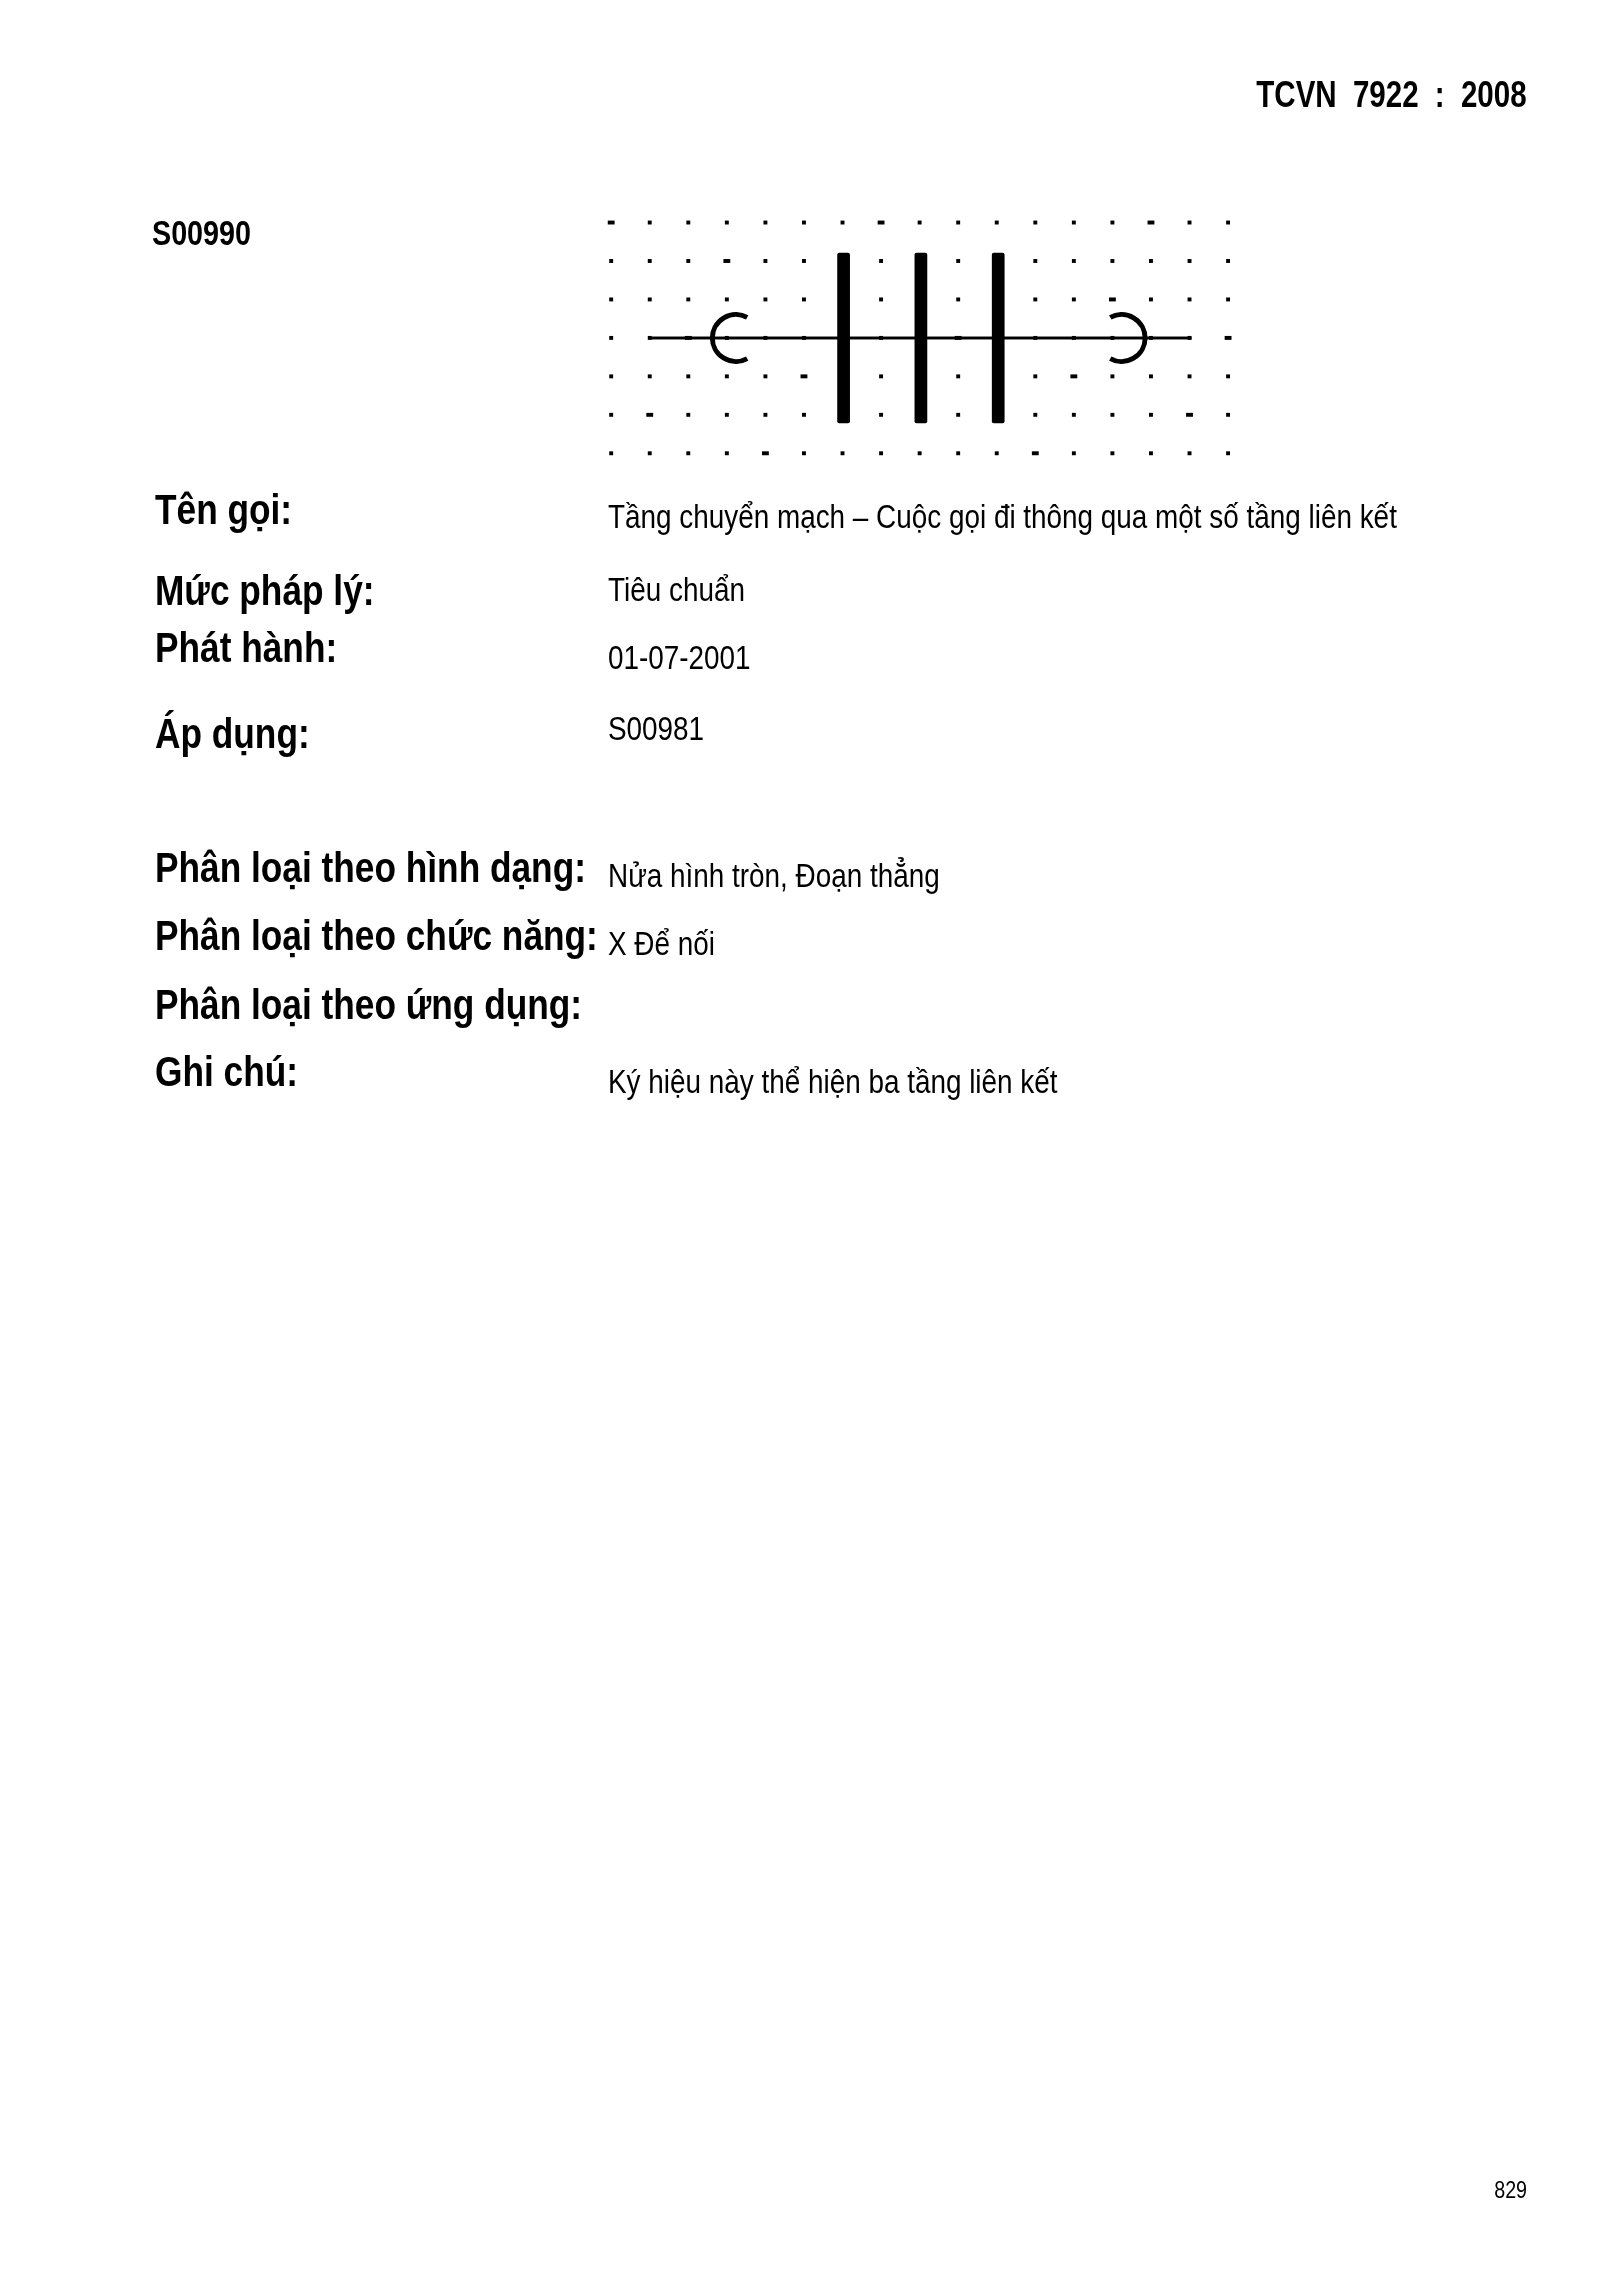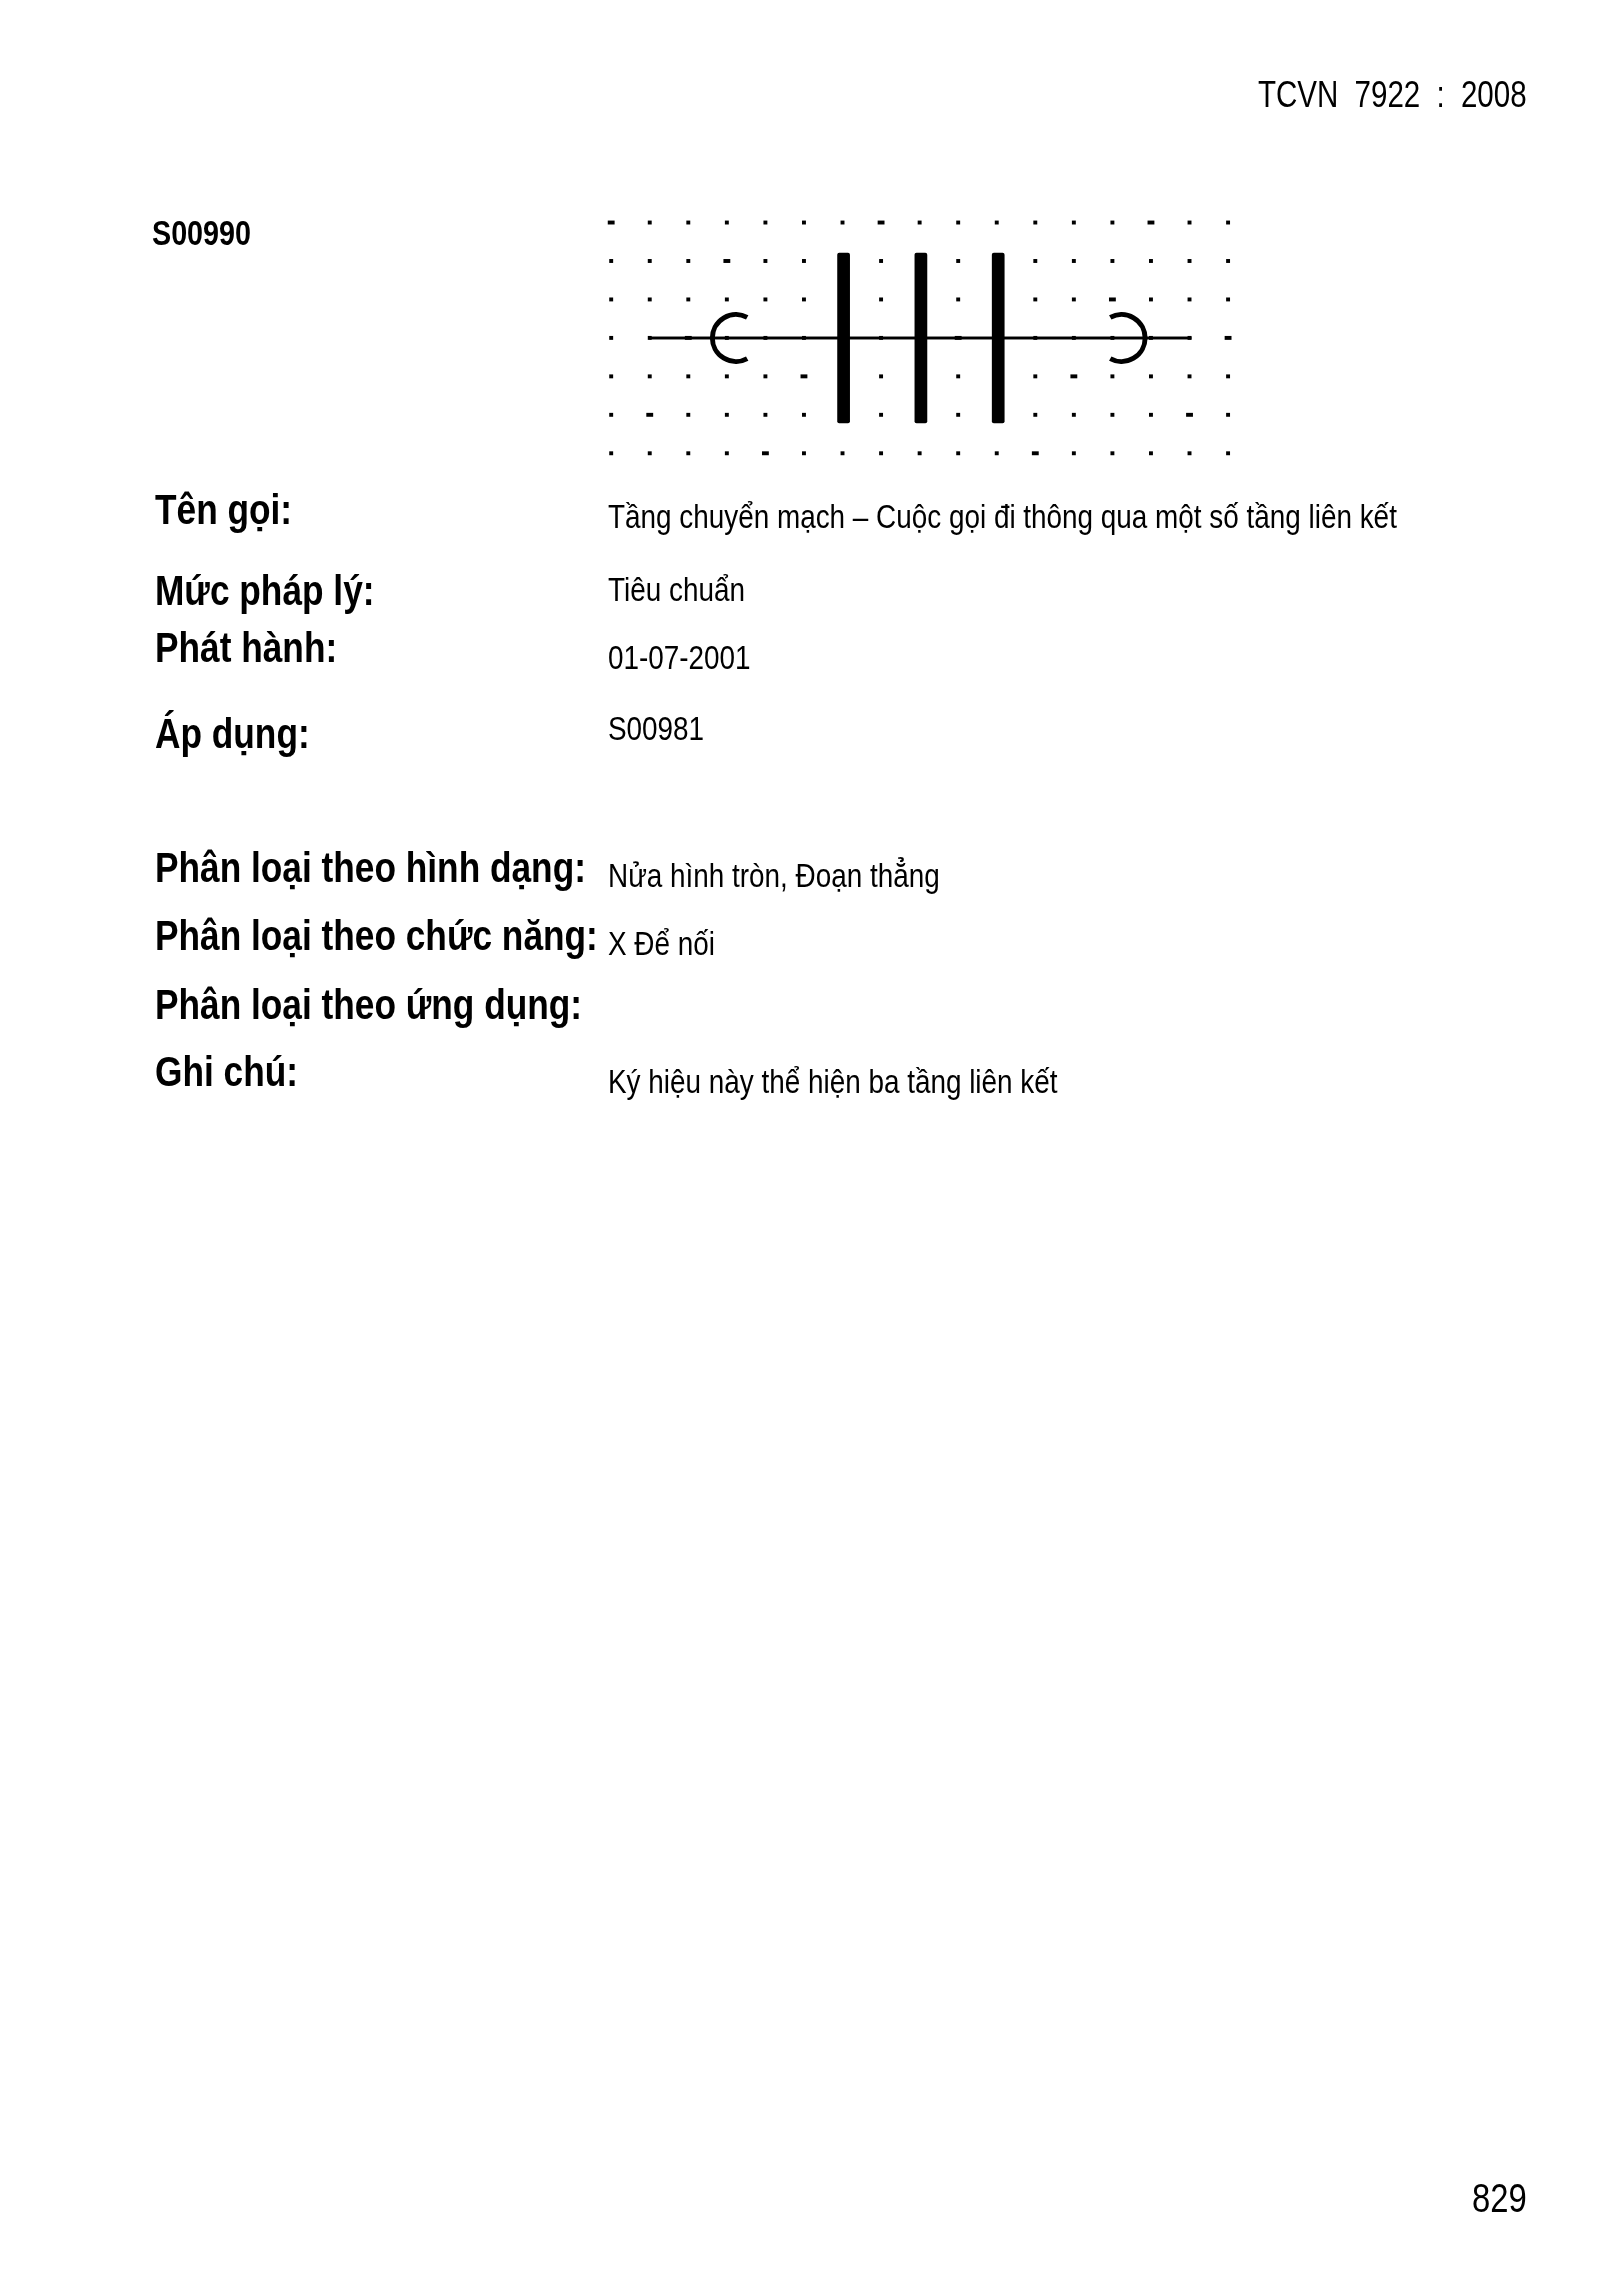--- a/index.html
+++ b/index.html
@@ -14,42 +14,42 @@
   
   .cond{
     display:inline-block;
     transform:scaleX(0.82);
     transform-origin:0 0;
     white-space:nowrap;
   }
   .cond.r{transform-origin:100% 0;}
   .hdr{
     position:absolute;top:74px;right:94px;
-    font-size:36px;font-weight:normal;text-align:right;
+    font-size:36px;font-weight:bold;text-align:right;
     word-spacing:9.8px;
   }
   .sid{
     position:absolute;left:152px;top:213px;
     font-size:35px;font-weight:bold;
   }
   .sym{
     position:absolute;left:583px;top:201px;
     width:667px;height:274px;
   }
   .lbl{
     position:absolute;left:155px;
     font-size:43px;font-weight:bold;line-height:43px;
   }
   .val{
     position:absolute;left:608px;
     font-size:34px;font-weight:normal;line-height:43px;
   }
   .pgn{
     position:absolute;right:94px;top:2176px;
-    font-size:40px;text-align:left;
+    font-size:24px;text-align:left;
   }
 </style>
 </head>
 <body>
 
 <div class="page">
 
   <div class="hdr">
     <span class="cond r">TCVN 7922 : 2008</span>
   </div>

